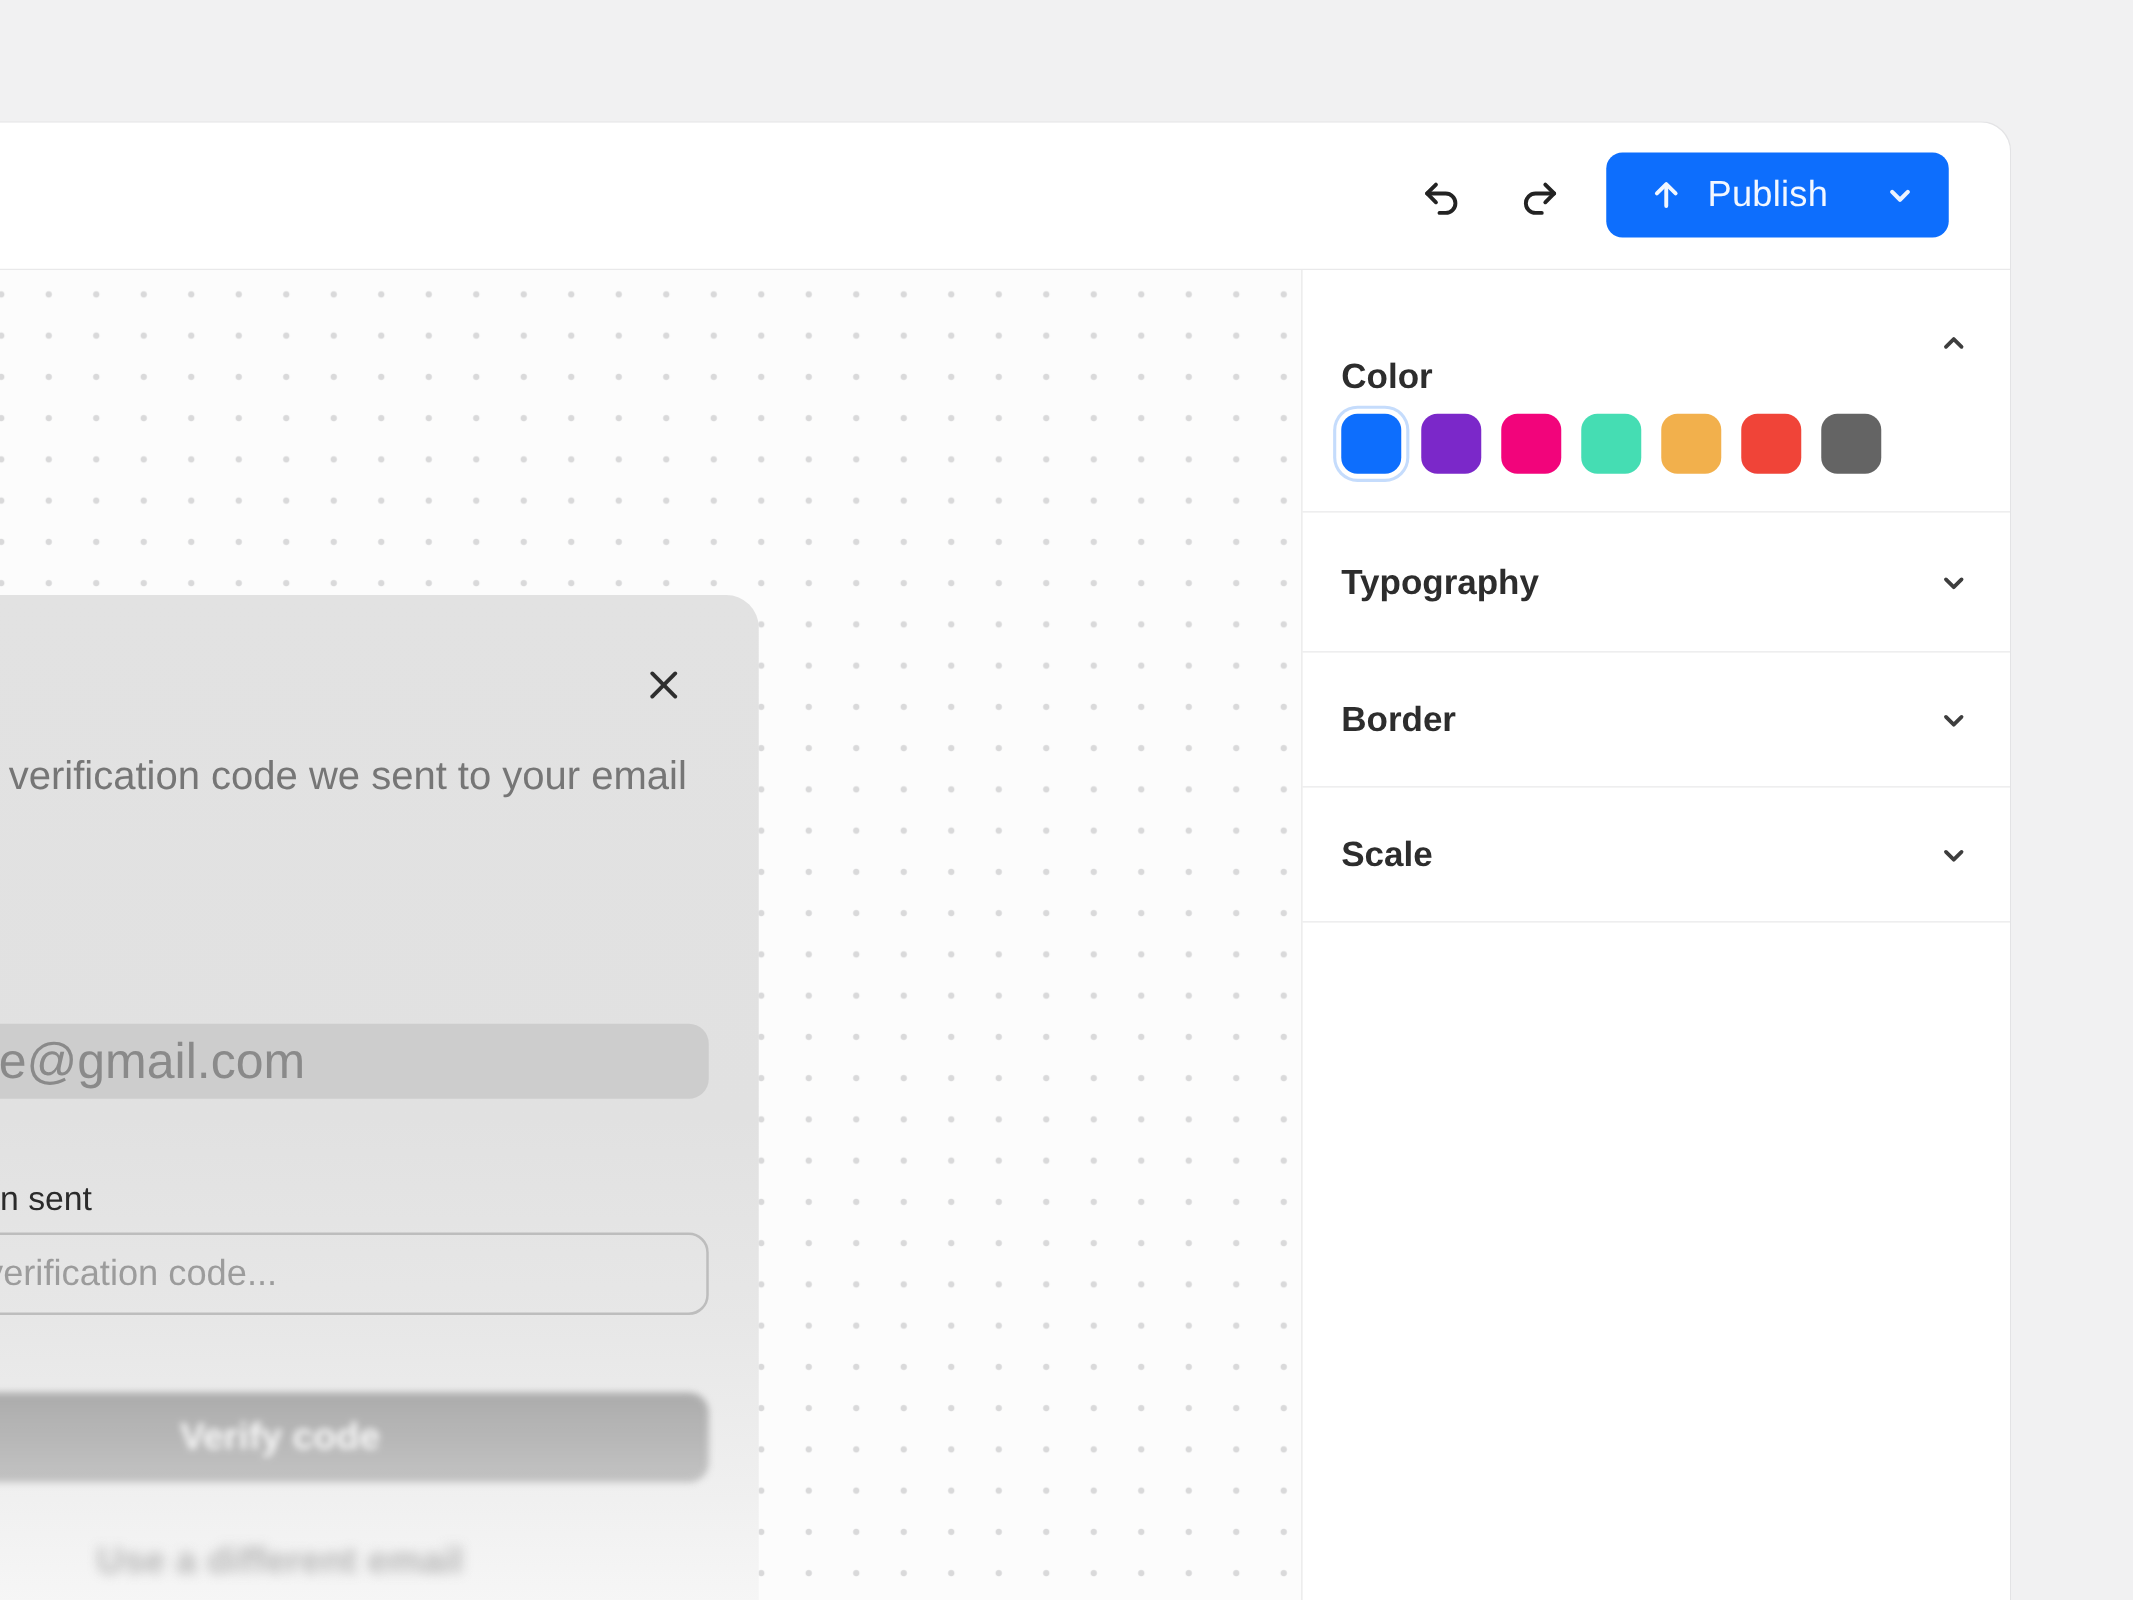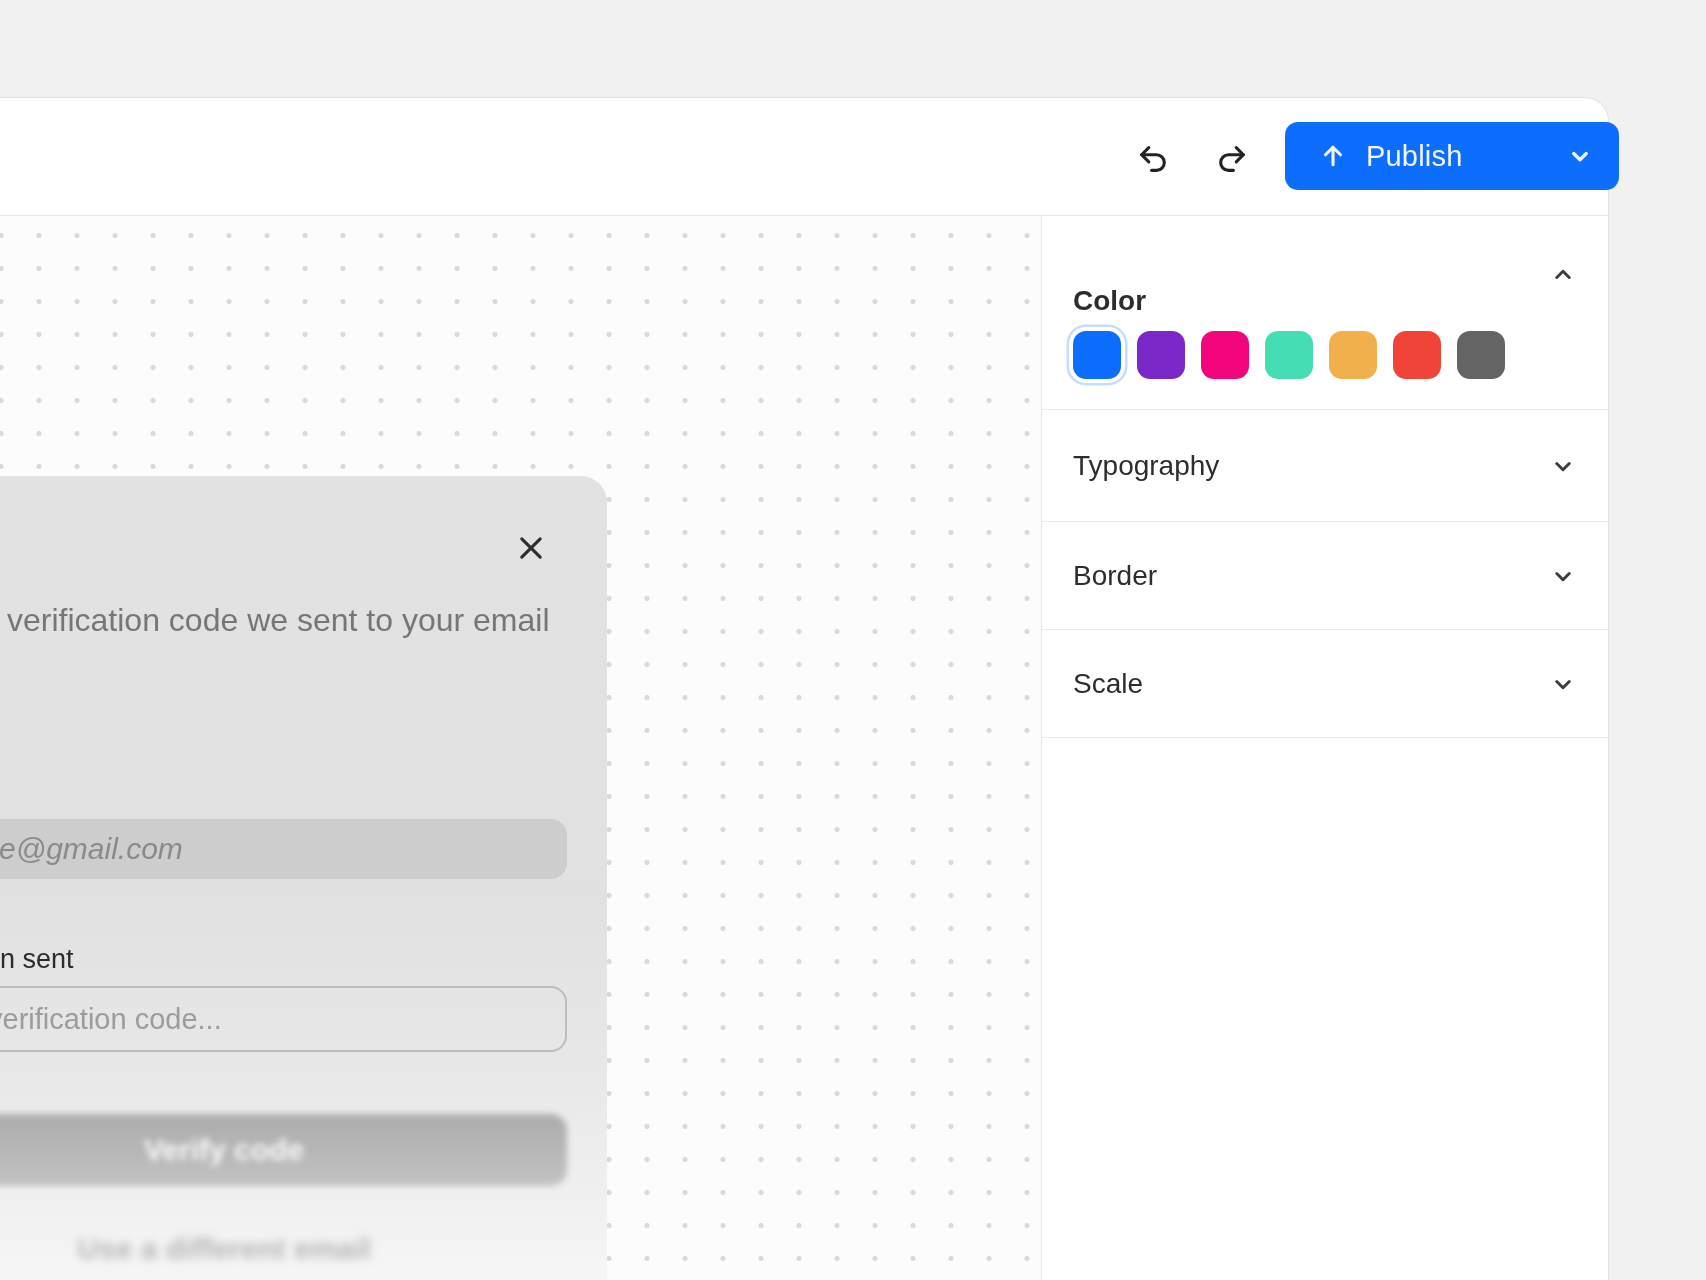--- a/index.html
+++ b/index.html
@@ -15,21 +15,21 @@
   
   .topbar { position:relative; height:118px; border-bottom:1px solid #E9E9EA; }
   .icon-btn { position:absolute; width:38px; height:38px; top:139px; border:none; background:transparent;
               display:flex; align-items:center; justify-content:center; cursor:pointer; padding:0; }
   .icon-btn svg { width:34px; height:34px; stroke:#232323; stroke-width:2.2; fill:none;
                   stroke-linecap:round; stroke-linejoin:round; }
   .undo { left:1134px; }
   .redo { left:1213px; }
   .topbar .icon-btn { top:42px; }
 
-  .publish-btn { position:absolute; left:1285px; top:24px; width:334px; height:68px;
+  .publish-btn { position:absolute; left:1285px; top:24px; width:274px; height:68px;
                  background:#0D6EFD; border:none; border-radius:13px; cursor:pointer;
                  display:flex; align-items:center; padding:0 24px 0 33px; }
   .publish-btn svg { stroke:#FFFFFF; fill:none; stroke-linecap:round; stroke-linejoin:round; }
   .publish-arrow { width:30px; height:30px; stroke-width:2.5; opacity:.95; }
   .publish-label { margin-left:18px; font-size:29px; font-weight:500; color:#F2F7FF; letter-spacing:.2px; }
   .publish-caret { width:30px; height:30px; margin-left:auto; stroke-width:2.7; opacity:.92; }
 
   
   .content { position:absolute; left:0; top:118px; width:1608px; height:1065px; display:flex; }
 
@@ -44,21 +44,21 @@
           background:linear-gradient(180deg,#E2E2E2 0%,#E1E1E1 52%,#E7E7E7 72%,#EFEFEF 88%,#F6F6F6 100%); }
   .card-title { position:absolute; left:162px; top:49px; font-size:39px; font-weight:700;
                 color:#151515; letter-spacing:-.4px; white-space:nowrap; }
   .card-close { position:absolute; left:668px; top:50px; width:44px; height:44px; border:none;
                 background:transparent; cursor:pointer; display:flex; align-items:center; justify-content:center; }
   .card-close svg { width:34px; height:34px; stroke:#2E2E2E; stroke-width:2.2; stroke-linecap:round; fill:none; }
   .card-subtitle { position:absolute; left:166px; top:126px; font-size:32px; color:#767676; white-space:nowrap; }
 
   .email-input { position:absolute; left:40px; top:343px; width:686px; height:60px;
                  background:#CDCDCD; border-radius:16px; display:flex; align-items:center; }
-  .email-value { margin-left:118px; font-size:30px; color:#8A8A8A; white-space:nowrap;font-style:italic; }
+  .email-value { margin-left:118px; font-size:40px; color:#8A8A8A; white-space:nowrap; }
 
   .code-label { position:absolute; left:159px; top:468px; font-size:27px; font-weight:500; color:#2B2B2B; }
 
   .code-input { position:absolute; left:40px; top:510px; width:686px; height:66px;
                 background:transparent; border:2px solid #BDBDBD; border-radius:16px;
                 display:flex; align-items:center; filter:blur(.4px); }
   .code-placeholder { margin-left:105px; font-size:29px; color:#9C9C9C; white-space:nowrap; }
 
   .verify-btn { position:absolute; left:40px; top:638px; width:686px; height:72px; border:none;
                 border-radius:16px; background:linear-gradient(180deg,#A5A5A5 0%,#BEBEBE 100%);
@@ -78,21 +78,21 @@
   .section-color { position:relative; height:194px; border-bottom:1px solid #E9E9EA; cursor:pointer; }
   .section-color .sec-label { position:absolute; left:31px; top:41px; font-size:28px; font-weight:600; color:#2D2D2D;margin-top:28px; }
   .section-color .chev { position:absolute; right:30px; top:44px; }
 
   .swatch-row { position:absolute; left:31px; top:115px; display:flex; gap:16px; }
   .swatch { width:48px; height:48px; border-radius:13px; cursor:pointer; }
   .swatch.selected { box-shadow:0 0 0 4px #FFFFFF, 0 0 0 6.5px #C5DCFC; }
 
   .section-row { display:flex; align-items:center; justify-content:space-between;
                  padding:0 30px 0 31px; border-bottom:1px solid #E9E9EA; cursor:pointer; }
-  .section-row .sec-label { font-size:28px; font-weight:400; color:#2D2D2D; }
+  .section-row .sec-label { font-size:28px; font-weight:700; color:#2D2D2D; }
   .h112 { height:112px; } .h111 { height:111px; } .h108 { height:108px; }
 </style>
 </head>
 <body>
 
 <div class="screen">
   <div class="window">
 
     <div class="topbar">
       <button class="icon-btn undo">

